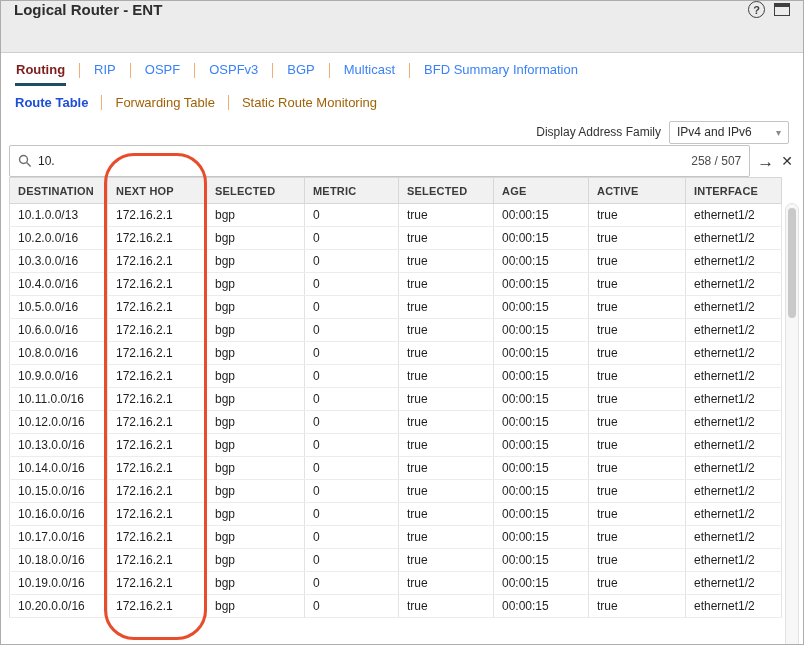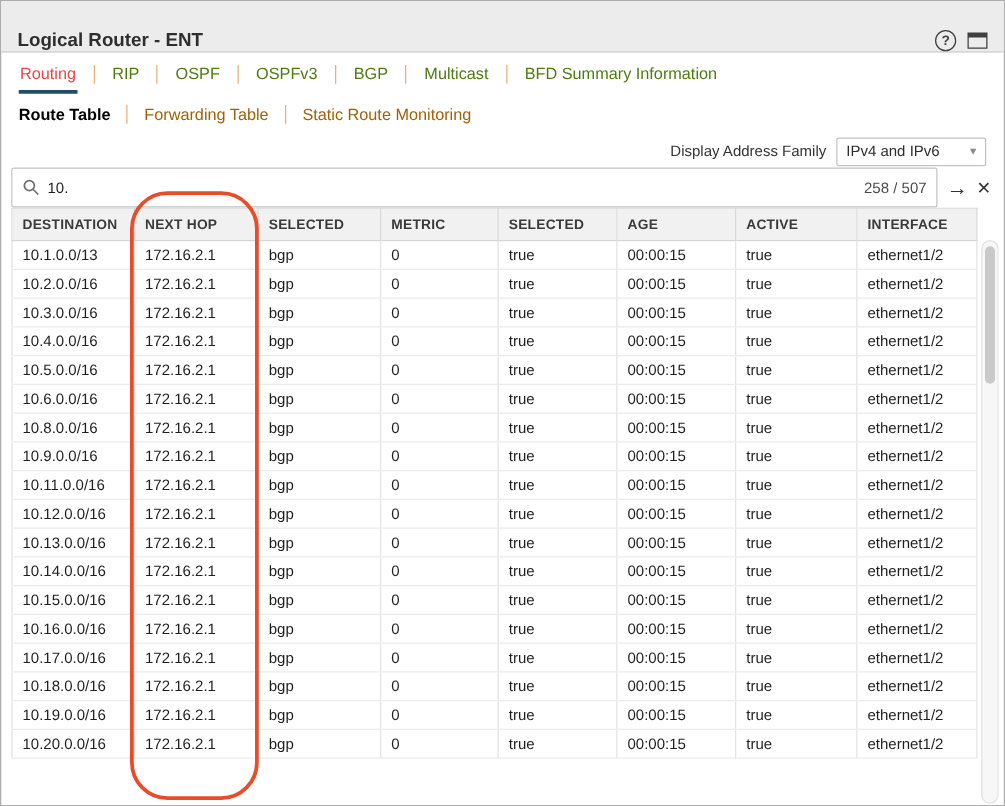--- a/index.html
+++ b/index.html
@@ -1,35 +1,35 @@
 <!DOCTYPE html>
 <html><head>
 <meta charset="utf-8">
 <style>
   *{box-sizing:border-box;margin:0;padding:0}
   html,body{width:804px;height:645px;overflow:hidden}
   body{font-family:"Liberation Sans",sans-serif;background:#fff;border:1px solid #adadad;position:relative}
 
   
-  .titlebar{height:41px;background:#ececec;border-bottom:1px solid #cfcfcf;display:flex;align-items:flex-end;padding:0 13px}
+  .titlebar{height:52px;background:#ececec;border-bottom:1px solid #cfcfcf;display:flex;align-items:flex-start;padding:0 13px}
   .title{font-size:15px;font-weight:bold;color:#2e2e2e}
   .titlebar-icons{margin-left:auto;display:flex;gap:9px;align-items:center}
   .help-icon{width:17px;height:17px;border:1.5px solid #3f3f3f;border-radius:50%;color:#3f3f3f;font-size:11px;font-weight:bold;display:flex;align-items:center;justify-content:center;cursor:pointer}
   .win-icon{width:16px;height:13px;border:1.5px solid #3f3f3f;border-top-width:4px;cursor:pointer}
 
   
   .tabs{display:flex;align-items:center;height:34px;padding:0 14px;gap:13px}
-  .tab{font-size:13px;color:#4d7c0f;cursor:pointer;padding:8px 1px 6px;border-bottom:3px solid transparent}
-  .tab.active{color:#ef4444;font-weight:normal;border-bottom-color:#1d4e66}
+  .tab{font-size:13px;color:#3b82f6;cursor:pointer;padding:8px 1px 6px;border-bottom:3px solid transparent}
+  .tab.active{color:#7f1d1d;font-weight:bold;border-bottom-color:#1d4e66}
   .tab-sep{width:1px;height:15px;background:#f0ad74}
 
   
   .subtabs{display:flex;align-items:center;height:30px;padding:0 14px;gap:13px}
   .subtab{font-size:13px;color:#a16207;cursor:pointer}
-  .subtab.active{color:#000000;font-weight:bold}
+  .subtab.active{color:#1d4ed8;font-weight:bold}
 
   
   .family-row{display:flex;align-items:center;justify-content:flex-end;height:30px;padding:0 14px;gap:8px}
   .family-label{font-size:12px;color:#333}
   .family-select{width:120px;height:23px;border:1px solid #c4c4c4;border-radius:2px;display:flex;align-items:center;justify-content:space-between;padding:0 7px;font-size:12px;color:#2e2e2e;background:#fff;cursor:pointer}
   .chev{color:#8a8a8a;font-size:10px}
 
   
   .search-row{display:flex;align-items:center;height:28px;padding:0 8px;gap:7px}
   .search-box{flex:1;height:32px;border:1px solid #c4c4c4;border-radius:2px;display:flex;align-items:center;padding:0 8px;gap:6px;background:#fff}

